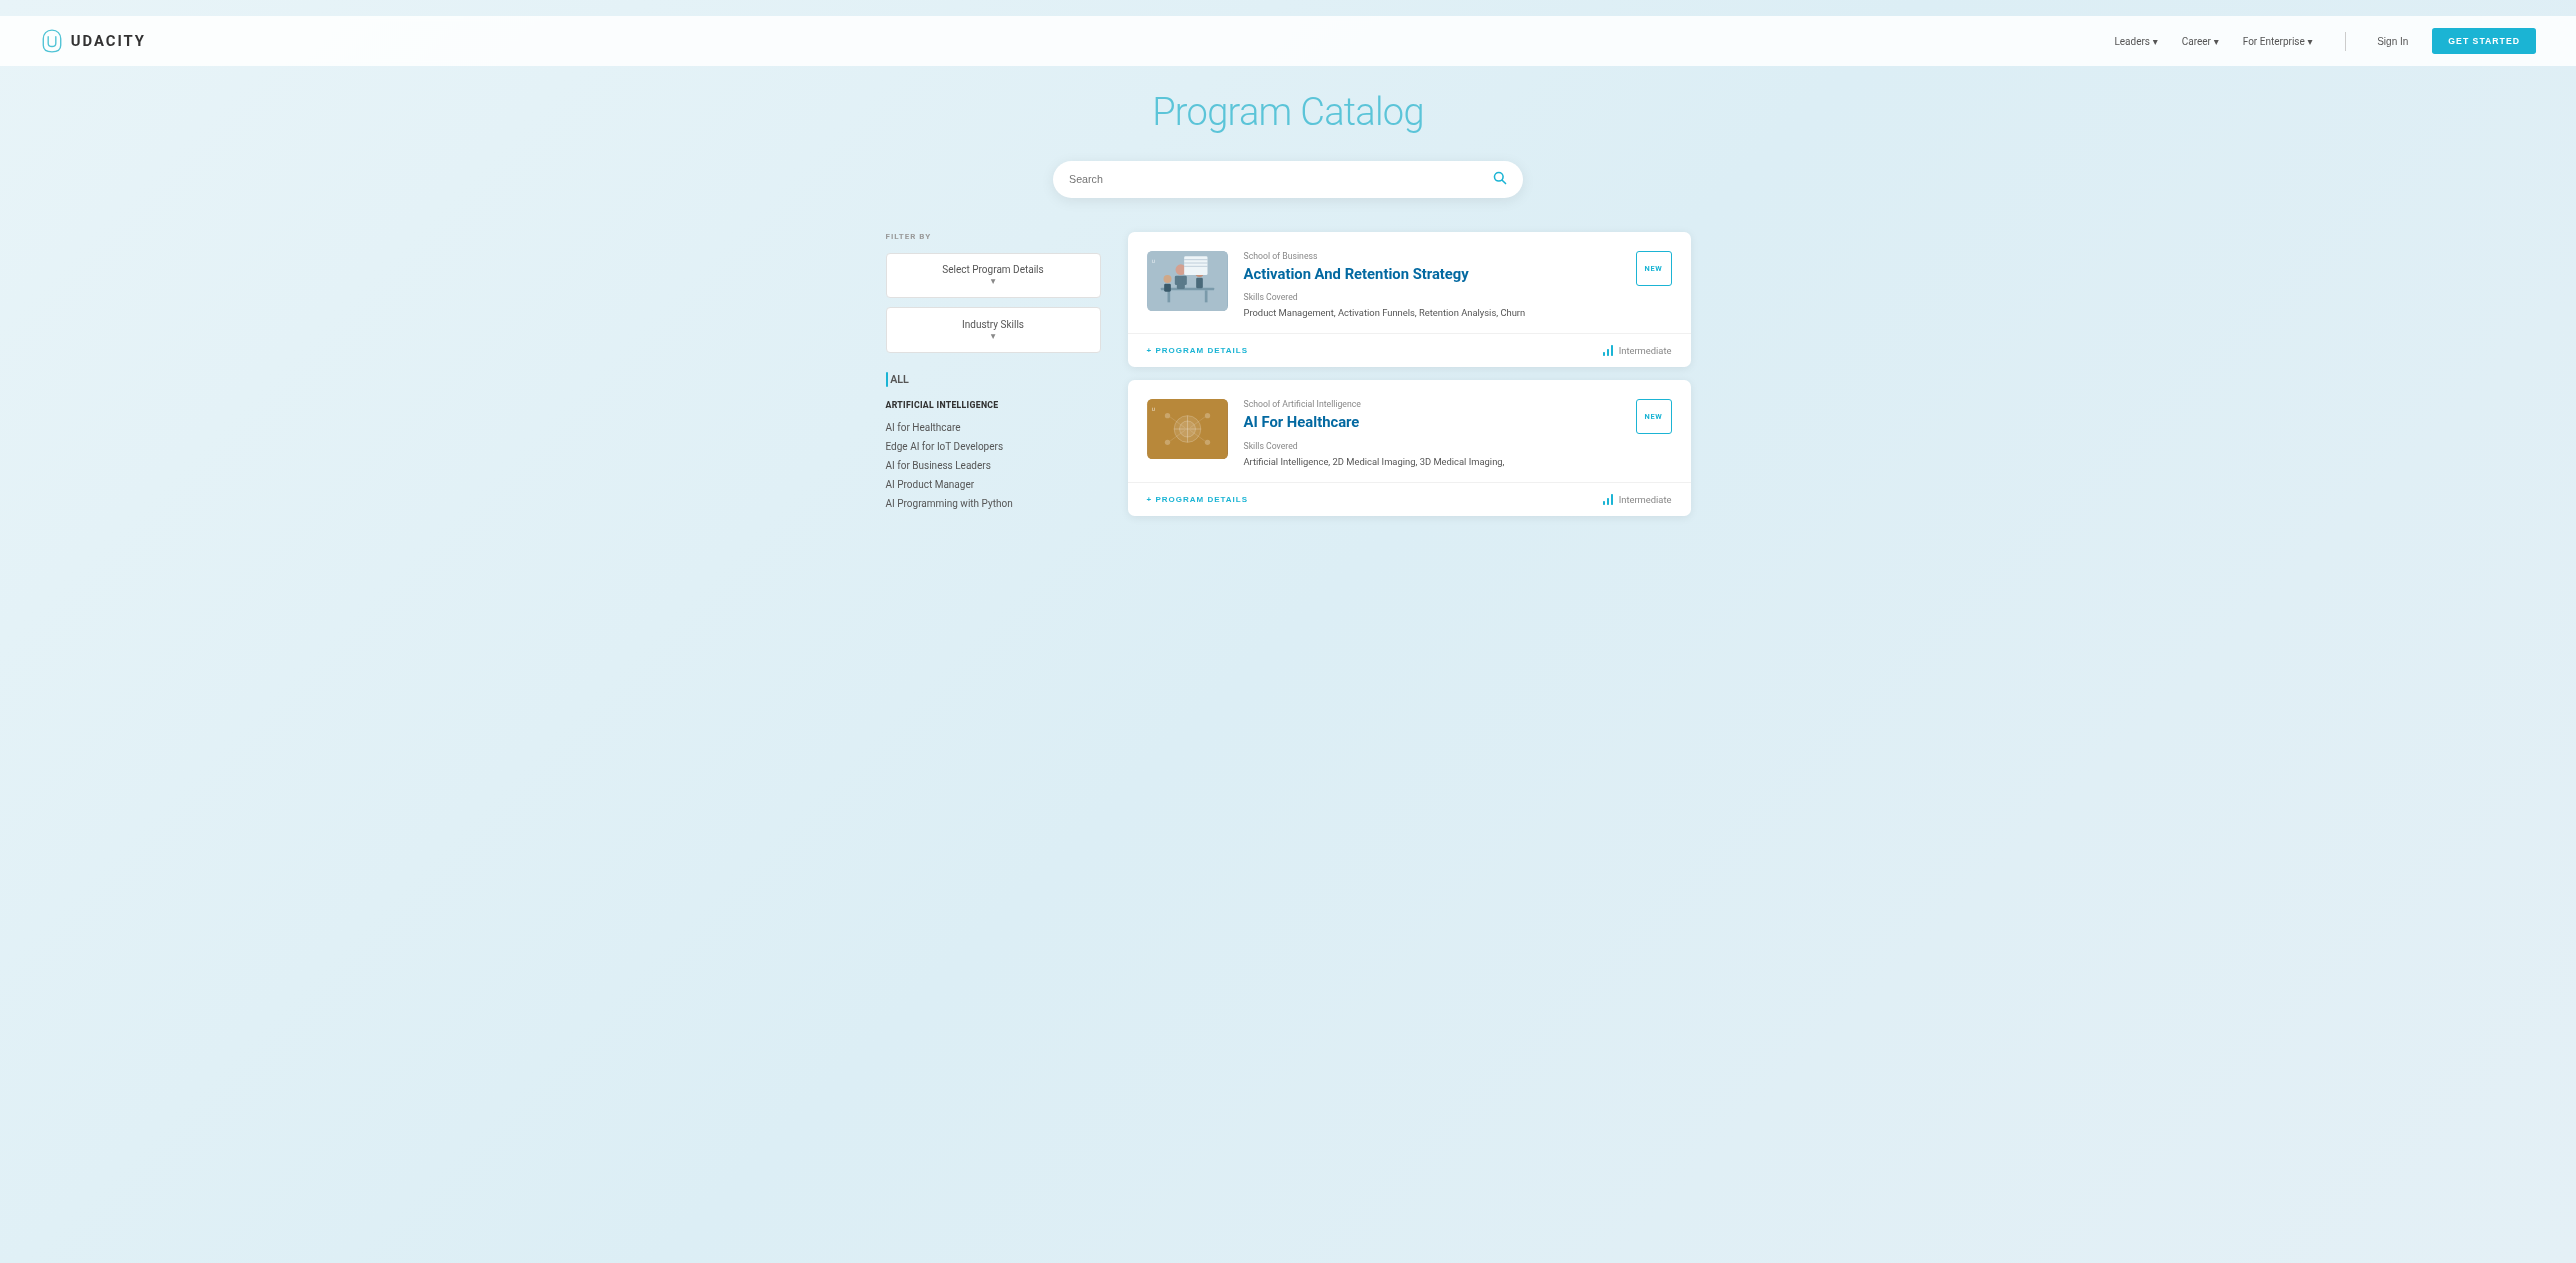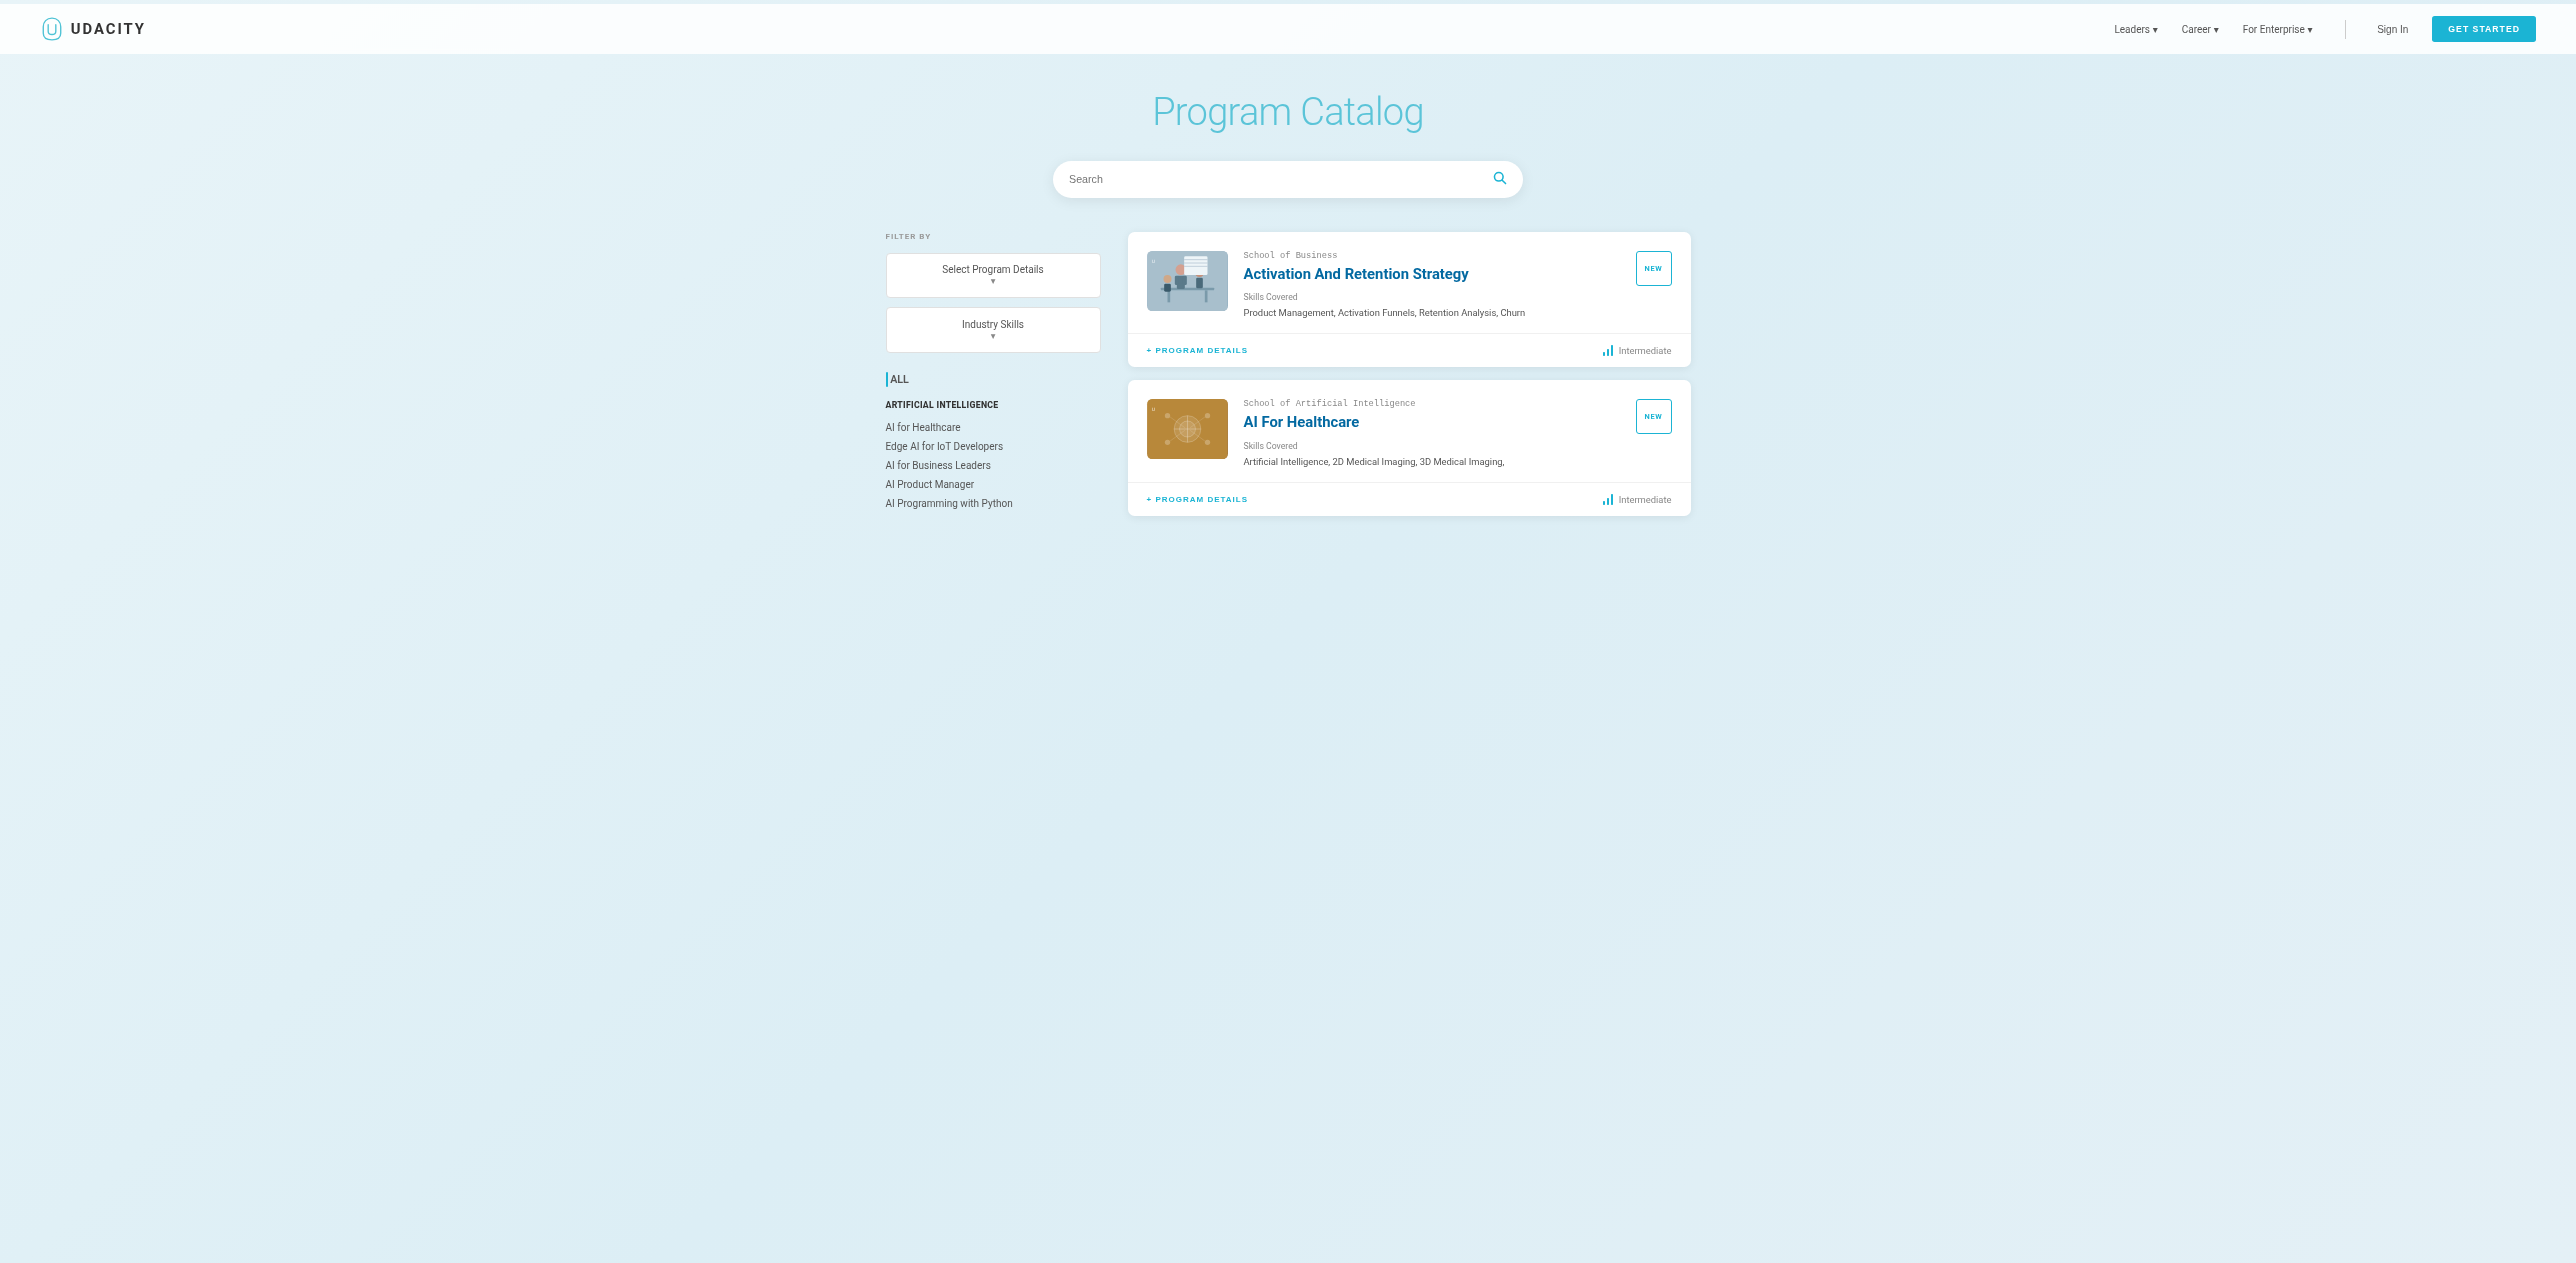--- a/index.html
+++ b/index.html
@@ -12,21 +12,21 @@
     }
 
     
     .navbar {
       display: flex;
       align-items: center;
       padding: 12px 40px;
       background: rgba(255,255,255,0.85);
       backdrop-filter: blur(2.7px);
       position: sticky;
-      top: 4px;
+      top: 16px;
       z-index: 100;
     }
 
     .logo-area {
       display: flex;
       align-items: center;
       gap: 6.7px;
       margin-right: auto;
     }
 
@@ -252,21 +252,20 @@
     }
 
     .card-body {
       flex: 1;
     }
 
     .school-label {
       font-size: 8.7px;
       color: #888;
       margin-bottom: 4px;
-      font-family: Liberation Mono, monospace;
     }
 
     .card-title {
       font-size: 14.8px;
       font-weight: 700;
       color: #0369a1;
       margin-bottom: 9.4px;
     }
 
     .skills-label {

